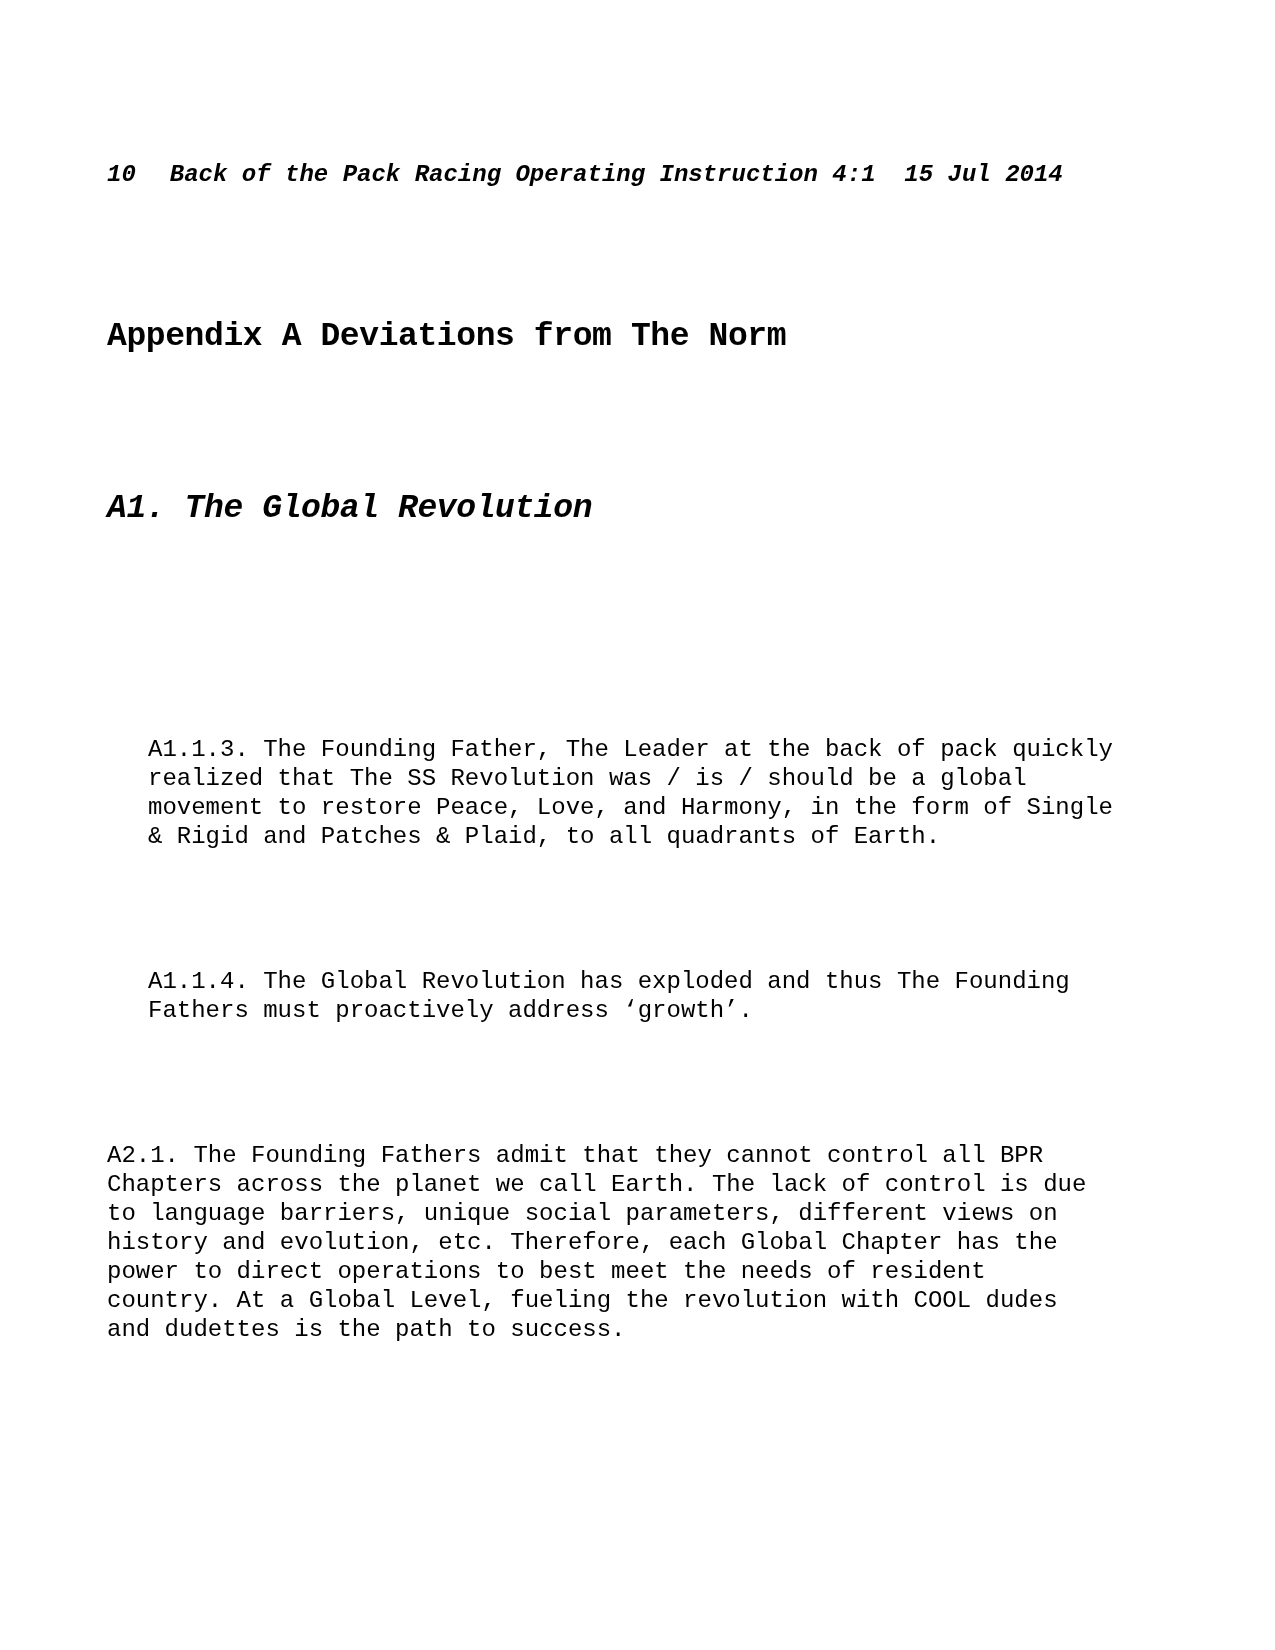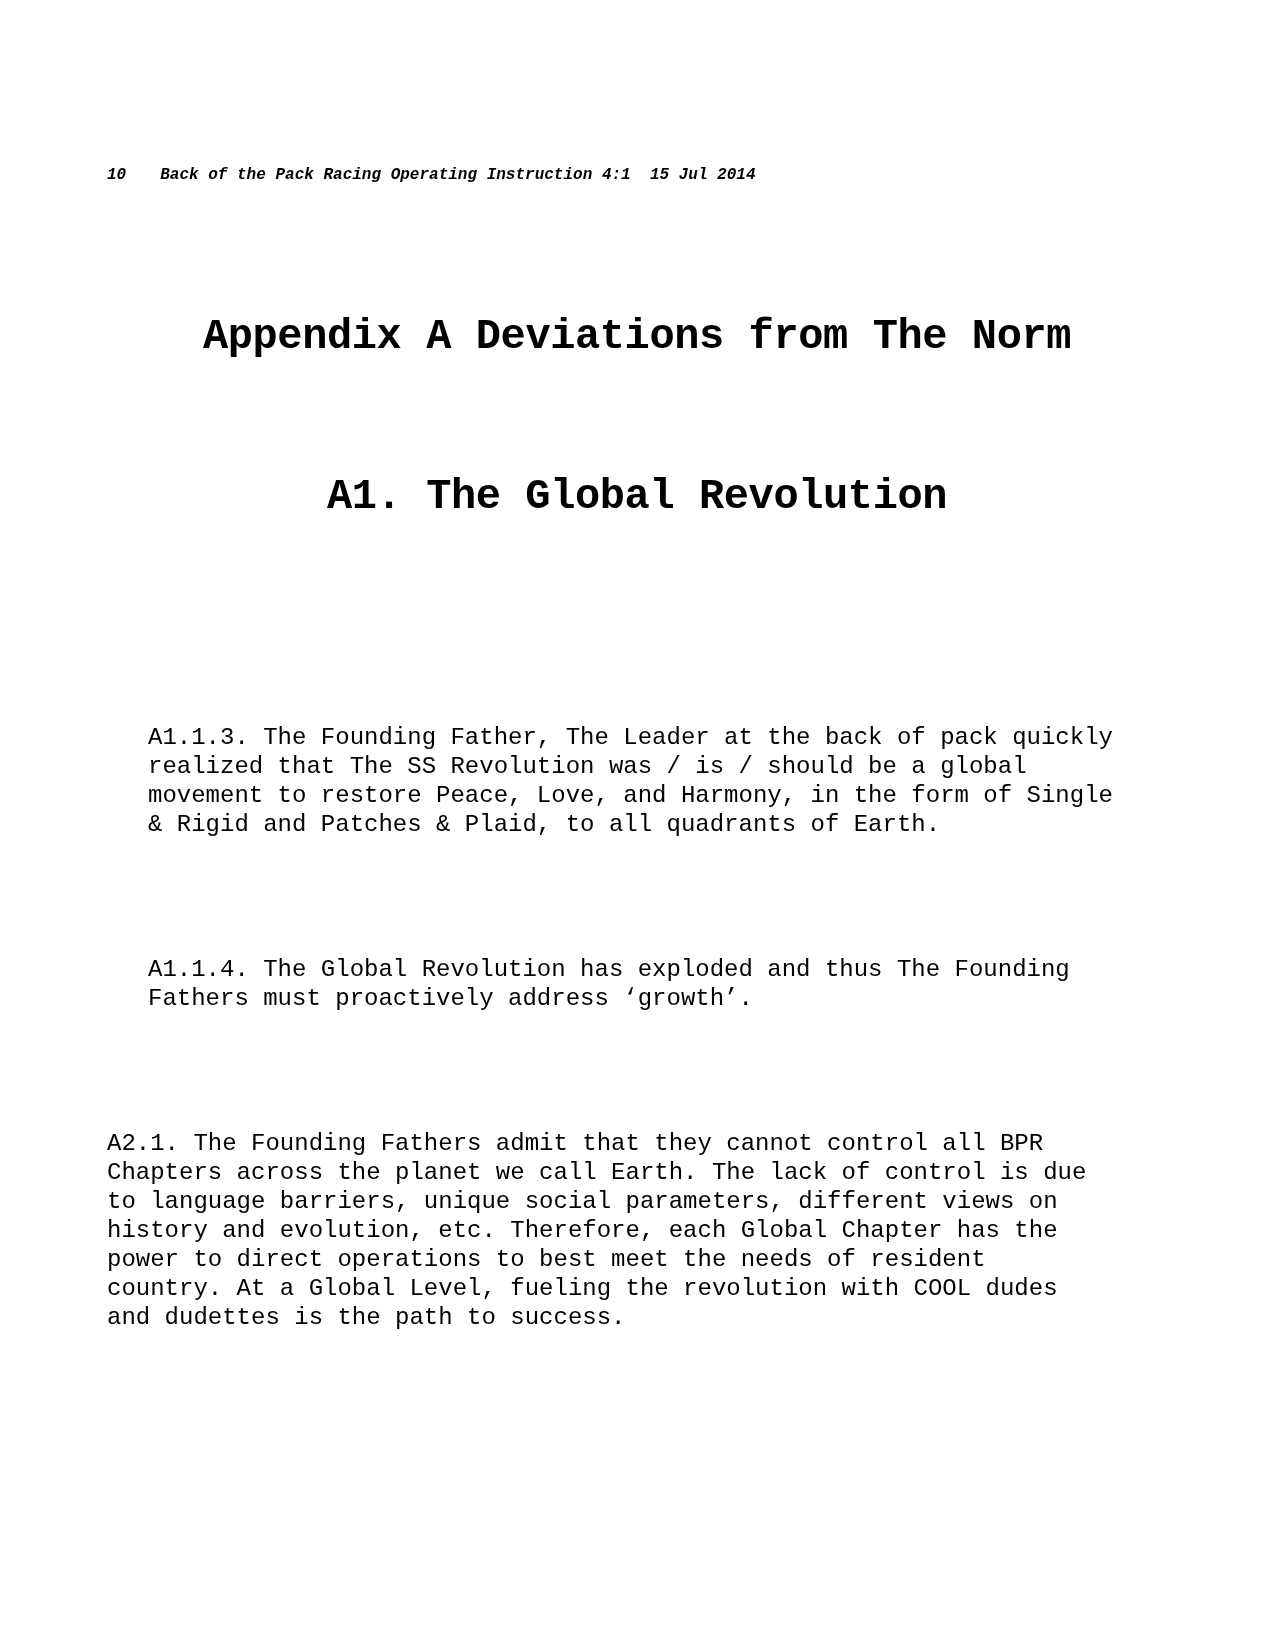--- a/index.html
+++ b/index.html
@@ -18,35 +18,34 @@
     width: 1060px;
     font-family: "Liberation Mono", "DejaVu Sans Mono", monospace;
     font-size: 24px;
     line-height: 29px;
     white-space: pre;
   }
   .page-header {
     margin-top: 76px;
     display: flex;
     gap: 34px;
-    font-size: 16px;
+    font-size: 24px;
     line-height: 24px;
     font-weight: bold;
     font-style: italic;
   }
   h1, h2 {
     font-weight: bold;
-    font-size: 42px;
+    font-size: 33px;
     line-height: 46px;
     letter-spacing: -0.4px;
     margin: 0;
-    text-align: center;
   }
   h1 { margin-top: 40px; }
-  h2 { margin-top: 27px; }
+  h2 { margin-top: 39px; font-style: italic; }
   p.para { margin: 29px 0 0 0; }
   p.para.first { margin-top: 39px; }
   .indent { padding-left: 41px; }
 </style>
 </head>
 <body>
 
 <div class="page">
   <div class="content">
 

